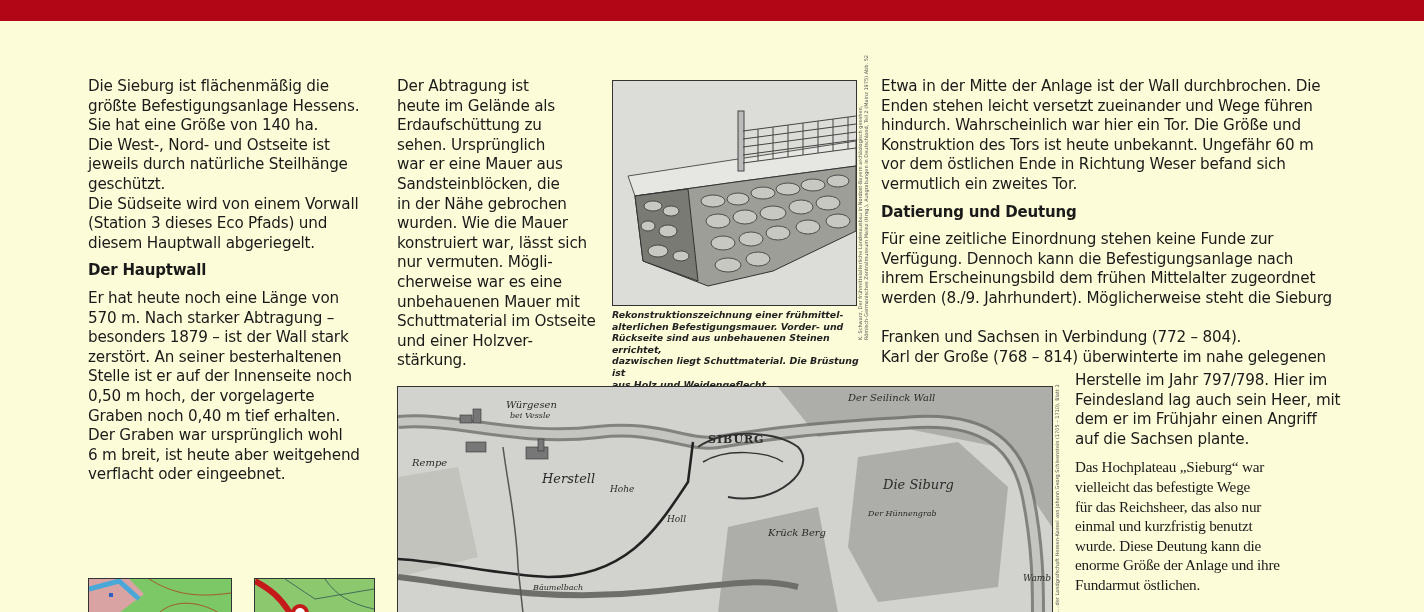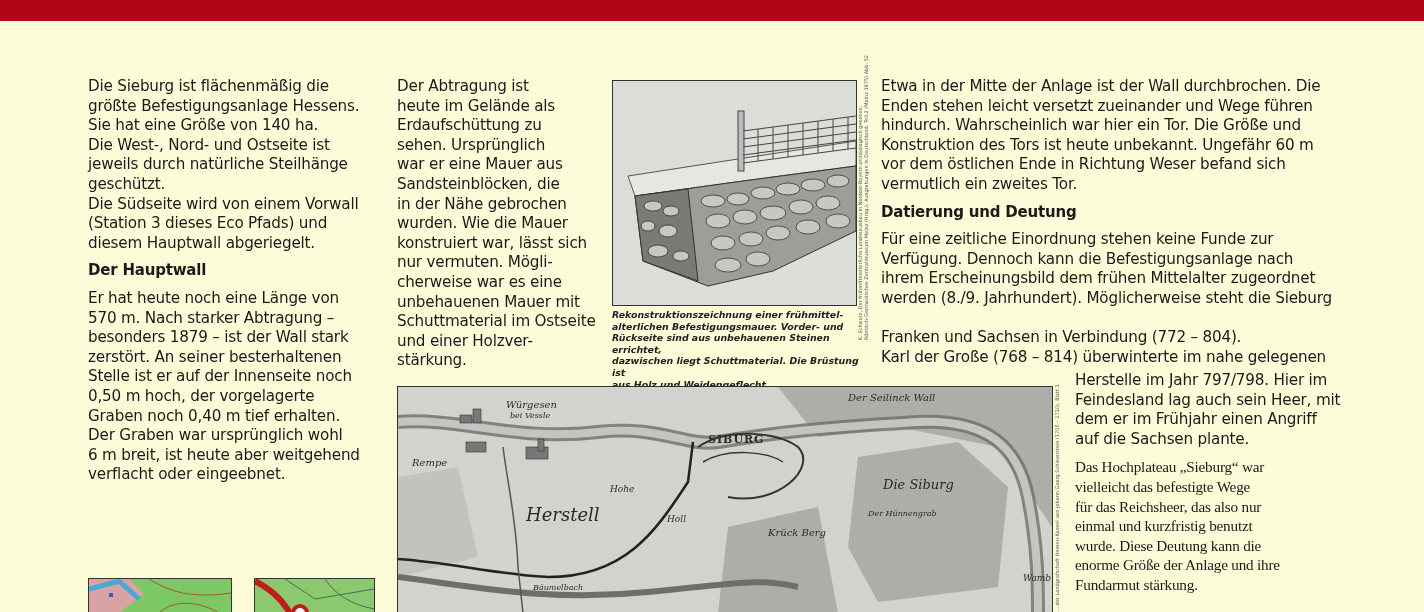--- a/index.html
+++ b/index.html
@@ -176,21 +176,21 @@
     <span>dem er im Frühjahr einen Angriff</span><br>
     <span>auf die Sachsen plante.</span>
   </p>
   <p class="gap">
     <span>Das Hochplateau „Sieburg“ war</span><br>
     <span>vielleicht das befestigte Wege</span><br>
     <span>für das Reichsheer, das also nur</span><br>
     <span>einmal und kurzfristig benutzt</span><br>
     <span>wurde. Diese Deutung kann die</span><br>
     <span>enorme Größe der Anlage und ihre</span><br>
-    <span>Fundarmut stärkung.</span>
+    <span>Fundarmut östlichen.</span>
   </p>
 </div>
 
 <div class="map" title="Historic engraved map of the Weser valley showing the Sieburg">
   <svg width="654" height="226" viewBox="0 0 654 226">
     <rect width="654" height="226" fill="#d2d2ce"></rect>
 
     <g fill="#8e8e8a" opacity="0.55">
       <path d="M380,0 L654,0 L654,140 L600,60 L500,40 L420,50 Z"></path>
       <path d="M460,70 L560,55 L610,100 L600,200 L480,215 L450,160 Z"></path>
@@ -214,21 +214,21 @@
       <rect x="68" y="55" width="20" height="10"></rect>
       <rect x="128" y="60" width="22" height="12"></rect>
         <rect x="140" y="52" width="6" height="12"></rect>
     </g>
 
     <path d="M105,60 C110,100 118,130 120,180 L125,226" fill="none" stroke="#555" stroke-width="1.5"></path>
   </svg>
   <span class="maplabel" style="left:108px;top:12px;font-size:10px;">Würgesen</span>
   <span class="maplabel" style="left:112px;top:24px;font-size:8px;">bei Vessle</span>
   <span class="maplabel" style="left:14px;top:70px;font-size:10px;">Rempe</span>
-  <span class="maplabel" style="left:128px;top:84px;font-size:18px;margin-top:33px;">Herstell</span>
+  <span class="maplabel" style="left:144px;top:84px;font-size:13px;">Herstell</span>
   <span class="maplabel" style="left:212px;top:97px;font-size:9px;">Hohe</span>
   <span class="maplabel" style="left:269px;top:127px;font-size:9px;">Holl</span>
   <span class="maplabel" style="left:310px;top:46px;font-size:11px;font-style:normal;font-weight:bold;letter-spacing:1px;">SIBURG</span>
   <span class="maplabel" style="left:450px;top:5px;font-size:10px;">Der Seilinck Wall</span>
   <span class="maplabel" style="left:485px;top:90px;font-size:13px;text-align:center;">Die Siburg</span>
   <span class="maplabel" style="left:470px;top:122px;font-size:8px;font-style:italic;">Der Hünnengrab</span>
   <span class="maplabel" style="left:370px;top:140px;font-size:10px;">Krück Berg</span>
   <span class="maplabel" style="left:625px;top:186px;font-size:9px;">Wamb</span>
   <span class="maplabel" style="left:135px;top:196px;font-size:8px;">Bäumelbach</span>
 </div>

